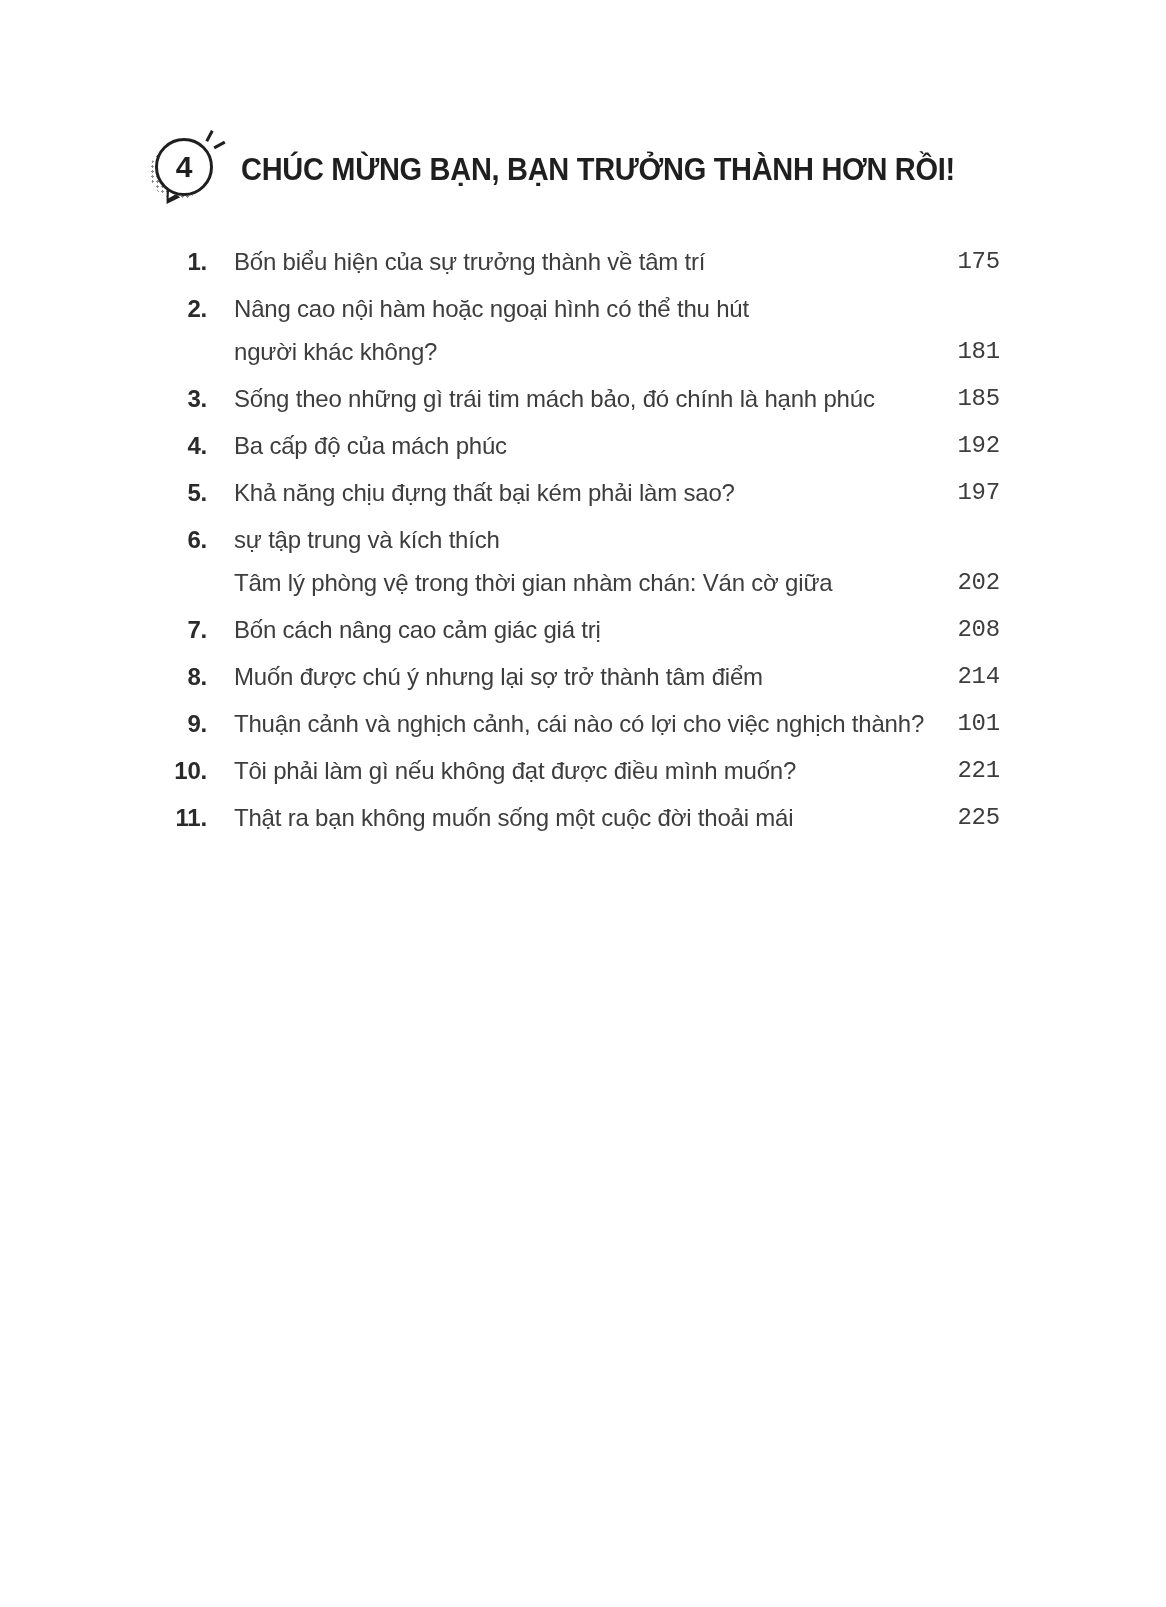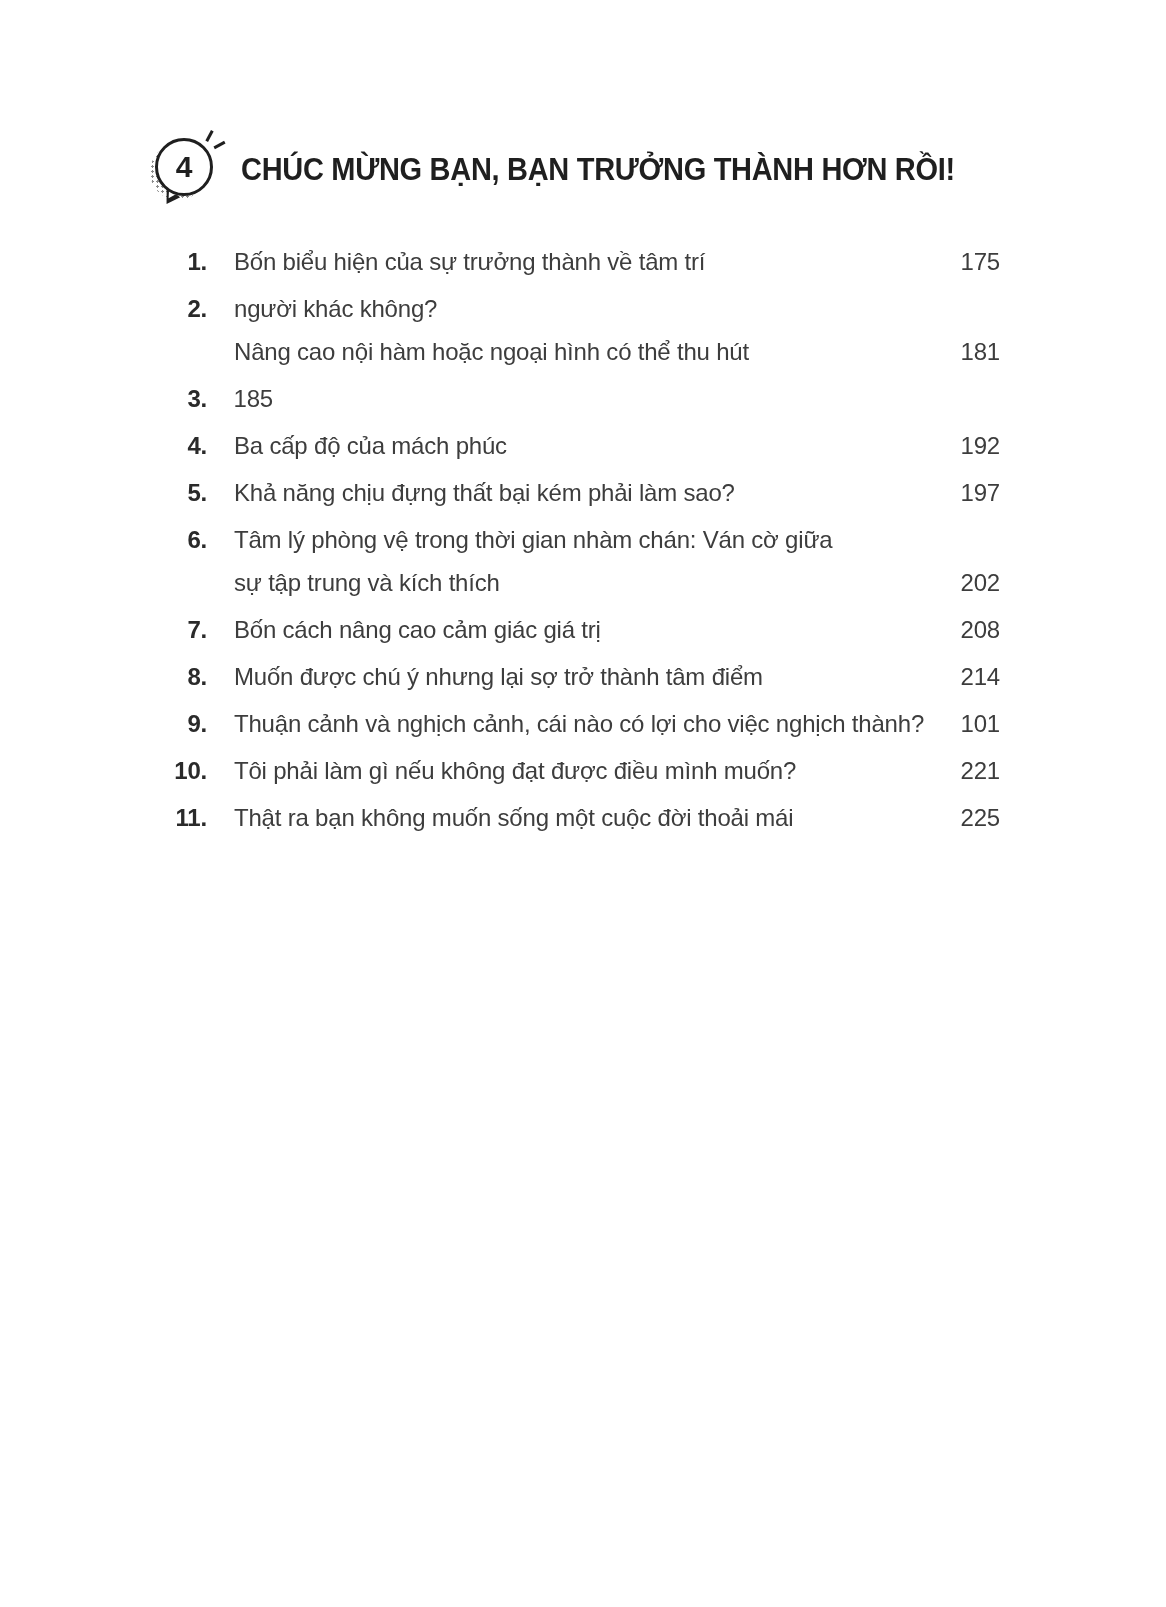--- a/index.html
+++ b/index.html
@@ -141,20 +141,21 @@
   }
   .line {
     display: block;
     white-space: nowrap;
   }
   .pg {
     flex: 0 0 66px;
     width: 66px;
     text-align: right;
     color: #3d3d3d;
+    font-family: Liberation Mono, monospace;
   }
 </style>
 </head>
 <body>
 
 <div class="page">
 
   <div class="chapter-header">
     <div class="badge-wrap">
       <span class="badge-shadow"></span>
@@ -173,28 +174,31 @@
       <span class="num">1.</span>
       <span class="titles">
         <span class="line">Bốn biểu hiện của sự trưởng thành về tâm trí</span>
       </span>
       <span class="pg">175</span>
     </div>
 
     <div class="row">
       <span class="num">2.</span>
       <span class="titles">
+        <span class="line">Nâng cao nội hàm hoặc ngoại hình có thể thu hút</span>
         <span class="line">người khác không?</span>
-        <span class="line">Nâng cao nội hàm hoặc ngoại hình có thể thu hút</span>
       </span>
       <span class="pg">181</span>
     </div>
 
     <div class="row">
       <span class="num">3.</span>
+      <span class="titles">
+        <span class="line">Sống theo những gì trái tim mách bảo, đó chính là hạnh phúc</span>
+      </span>
       <span class="pg">185</span>
     </div>
 
     <div class="row">
       <span class="num">4.</span>
       <span class="titles">
         <span class="line">Ba cấp độ của mách phúc</span>
       </span>
       <span class="pg">192</span>
     </div>
@@ -203,22 +207,22 @@
       <span class="num">5.</span>
       <span class="titles">
         <span class="line">Khả năng chịu đựng thất bại kém phải làm sao?</span>
       </span>
       <span class="pg">197</span>
     </div>
 
     <div class="row">
       <span class="num">6.</span>
       <span class="titles">
+        <span class="line">sự tập trung và kích thích</span>
         <span class="line">Tâm lý phòng vệ trong thời gian nhàm chán: Ván cờ giữa</span>
-        <span class="line">sự tập trung và kích thích</span>
       </span>
       <span class="pg">202</span>
     </div>
 
     <div class="row">
       <span class="num">7.</span>
       <span class="titles">
         <span class="line">Bốn cách nâng cao cảm giác giá trị</span>
       </span>
       <span class="pg">208</span>

